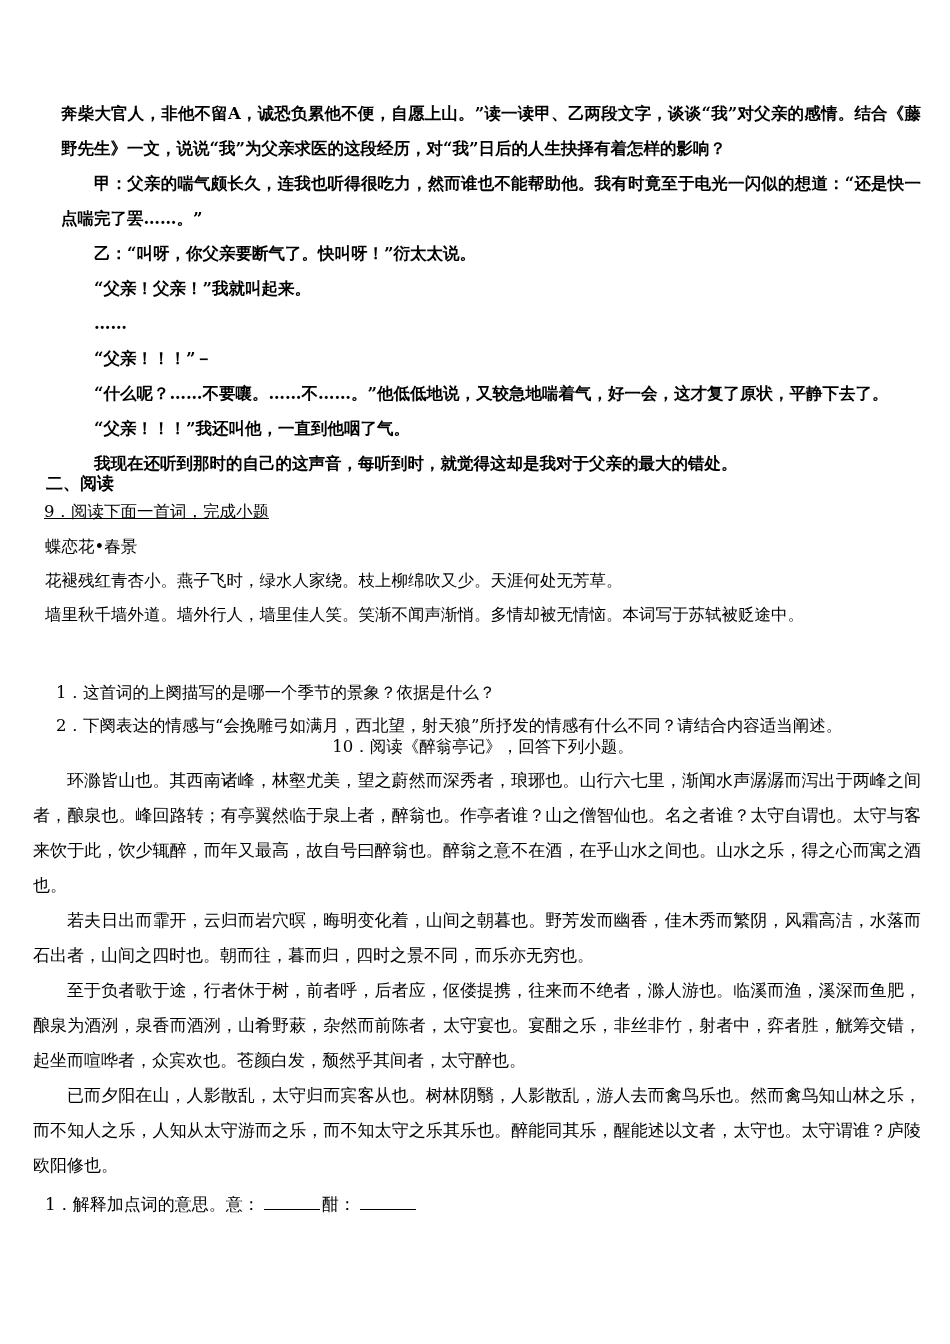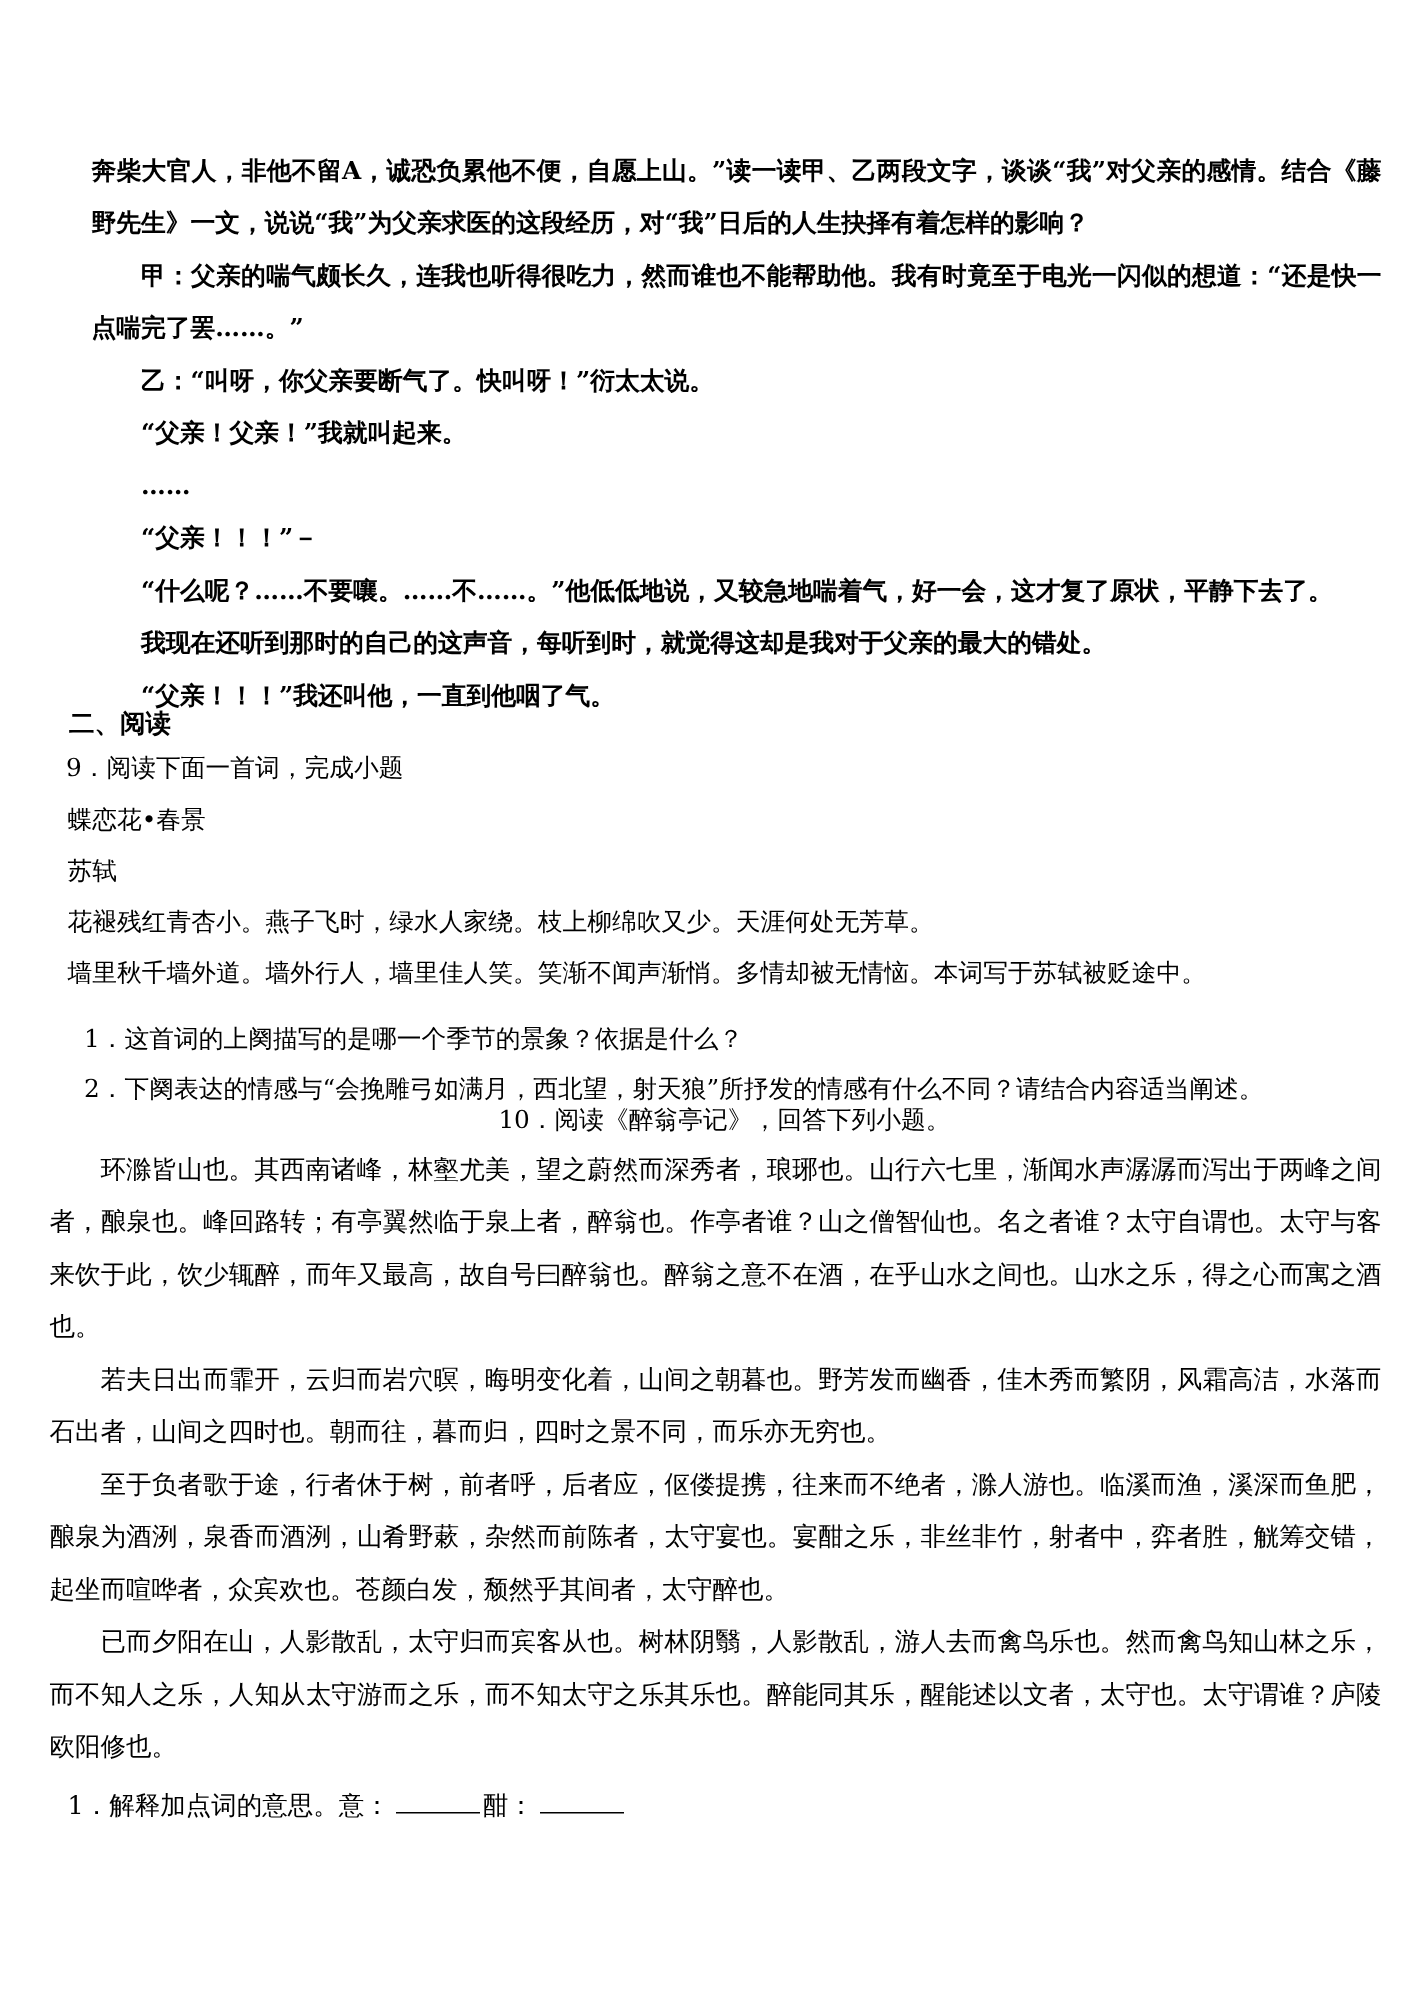--- a/index.html
+++ b/index.html
@@ -23,21 +23,21 @@
 
   
   .section-heading {
     left:46px; top:470px; width:860px;
     font-size:17px; line-height:26px; font-weight:bold;
   }
 
   
   .q9-prompt {
     left:44px; top:499px; width:880px;
-    font-size:16.5px; line-height:26px;
+    font-size:16.5px; line-height:26px;text-decoration:underline;
   }
 
   
   .poem-block {
     left:45px; top:530px; width:880px;
     font-size:16.5px; line-height:34px;
   }
 
   
   .q9-subs {
@@ -76,31 +76,30 @@
 <body>
 
 <div class="block top-section">
   <p>奔柴大官人，非他不留A，诚恐负累他不便，自愿上山。”读一读甲、乙两段文字，谈谈“我”对父亲的感情。结合《藤野先生》一文，说说“我”为父亲求医的这段经历，对“我”日后的人生抉择有着怎样的影响？</p>
   <p class="indent">甲：父亲的喘气颇长久，连我也听得很吃力，然而谁也不能帮助他。我有时竟至于电光一闪似的想道：“还是快一点喘完了罢……。”</p>
   <p class="indent">乙：“叫呀，你父亲要断气了。快叫呀！”衍太太说。</p>
   <p class="indent">“父亲！父亲！”我就叫起来。</p>
   <p class="indent">……</p>
   <p class="indent">“父亲！！！”－</p>
   <p class="indent">“什么呢？……不要嚷。……不……。”他低低地说，又较急地喘着气，好一会，这才复了原状，平静下去了。</p>
+  <p class="indent">“父亲！！！”我还叫他，一直到他咽了气。</p>
   <p class="indent">我现在还听到那时的自己的这声音，每听到时，就觉得这却是我对于父亲的最大的错处。</p>
-  <p class="indent">“父亲！！！”我还叫他，一直到他咽了气。</p>
 </div>
 
 <h2 class="block section-heading">二、阅读</h2>
 
 <p class="block q9-prompt">9．阅读下面一首词，完成小题</p>
 
 <div class="block poem-block">
   <p>蝶恋花•春景</p>
-  <p>苏轼</p>
   <p>花褪残红青杏小。燕子飞时，绿水人家绕。枝上柳绵吹又少。天涯何处无芳草。</p>
   <p>墙里秋千墙外道。墙外行人，墙里佳人笑。笑渐不闻声渐悄。多情却被无情恼。本词写于苏轼被贬途中。</p>
 </div>
 
 <div class="block q9-subs">
   <p>1．这首词的上阕描写的是哪一个季节的景象？依据是什么？</p>
   <p>2．下阕表达的情感与“会挽雕弓如满月，西北望，射天狼”所抒发的情感有什么不同？请结合内容适当阐述。</p>
 </div>
 
 <p class="block q10-prompt">10．阅读《醉翁亭记》，回答下列小题。</p>

